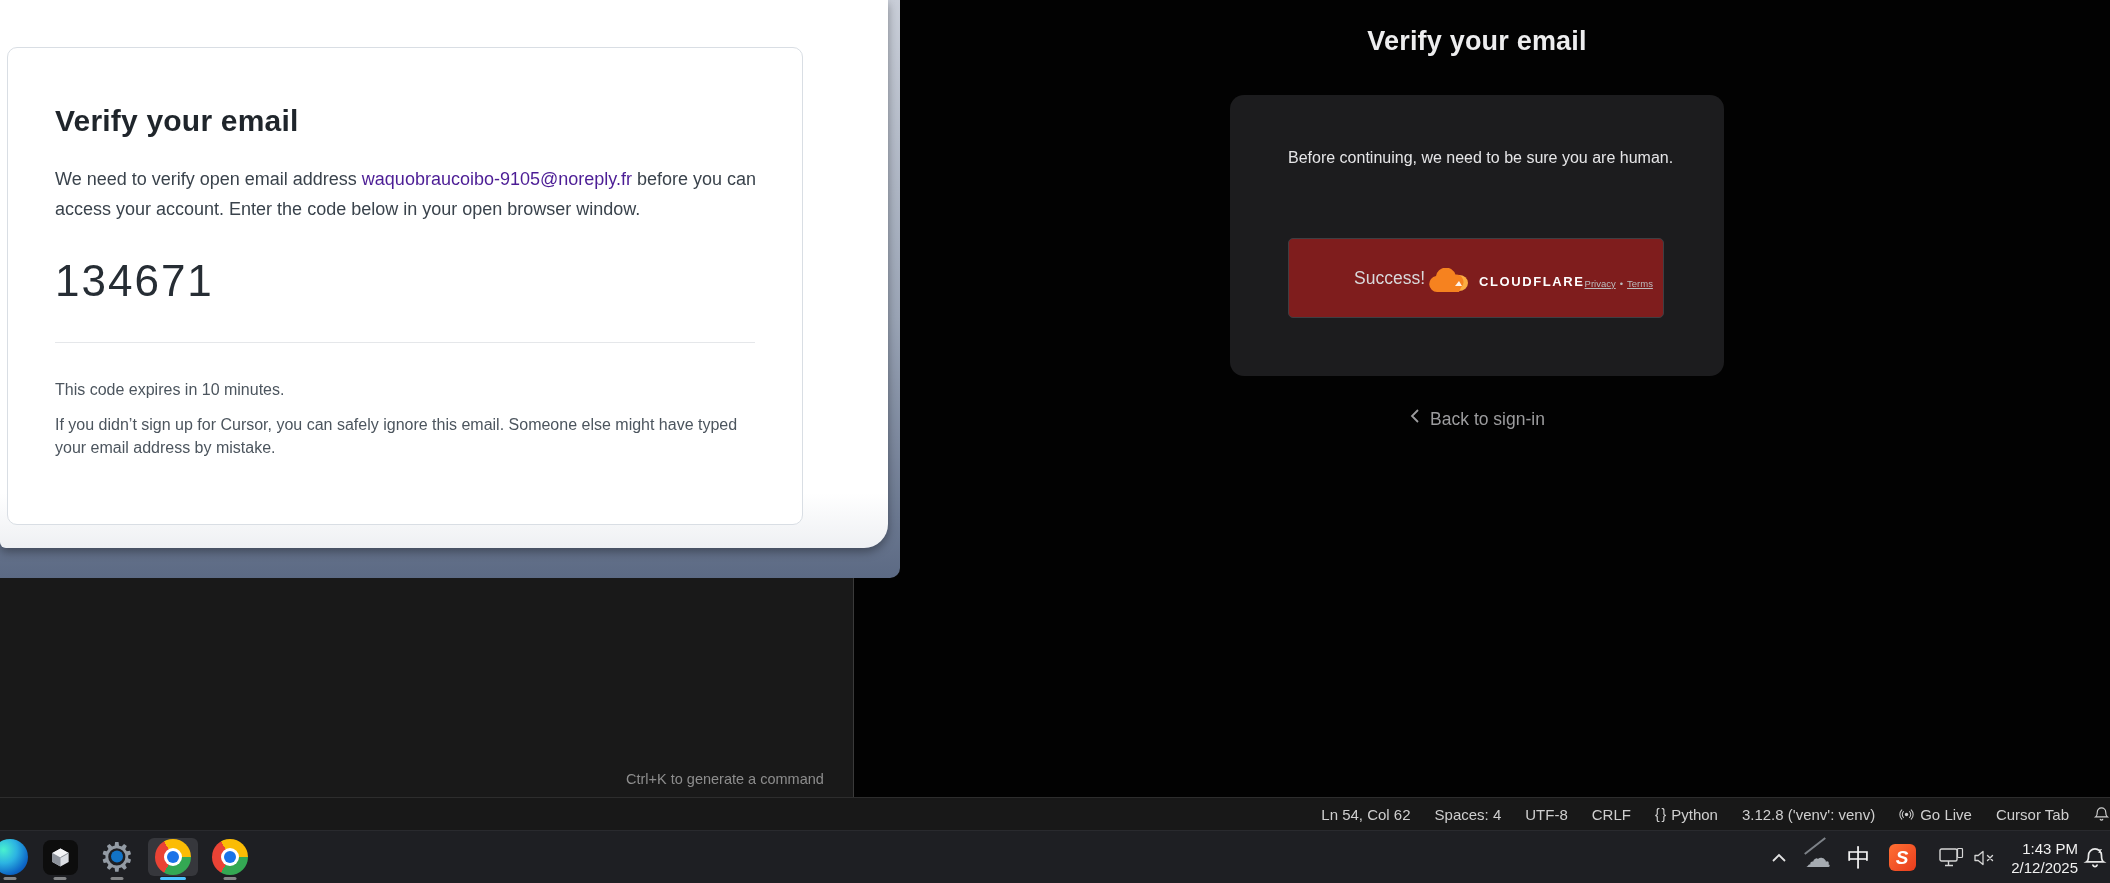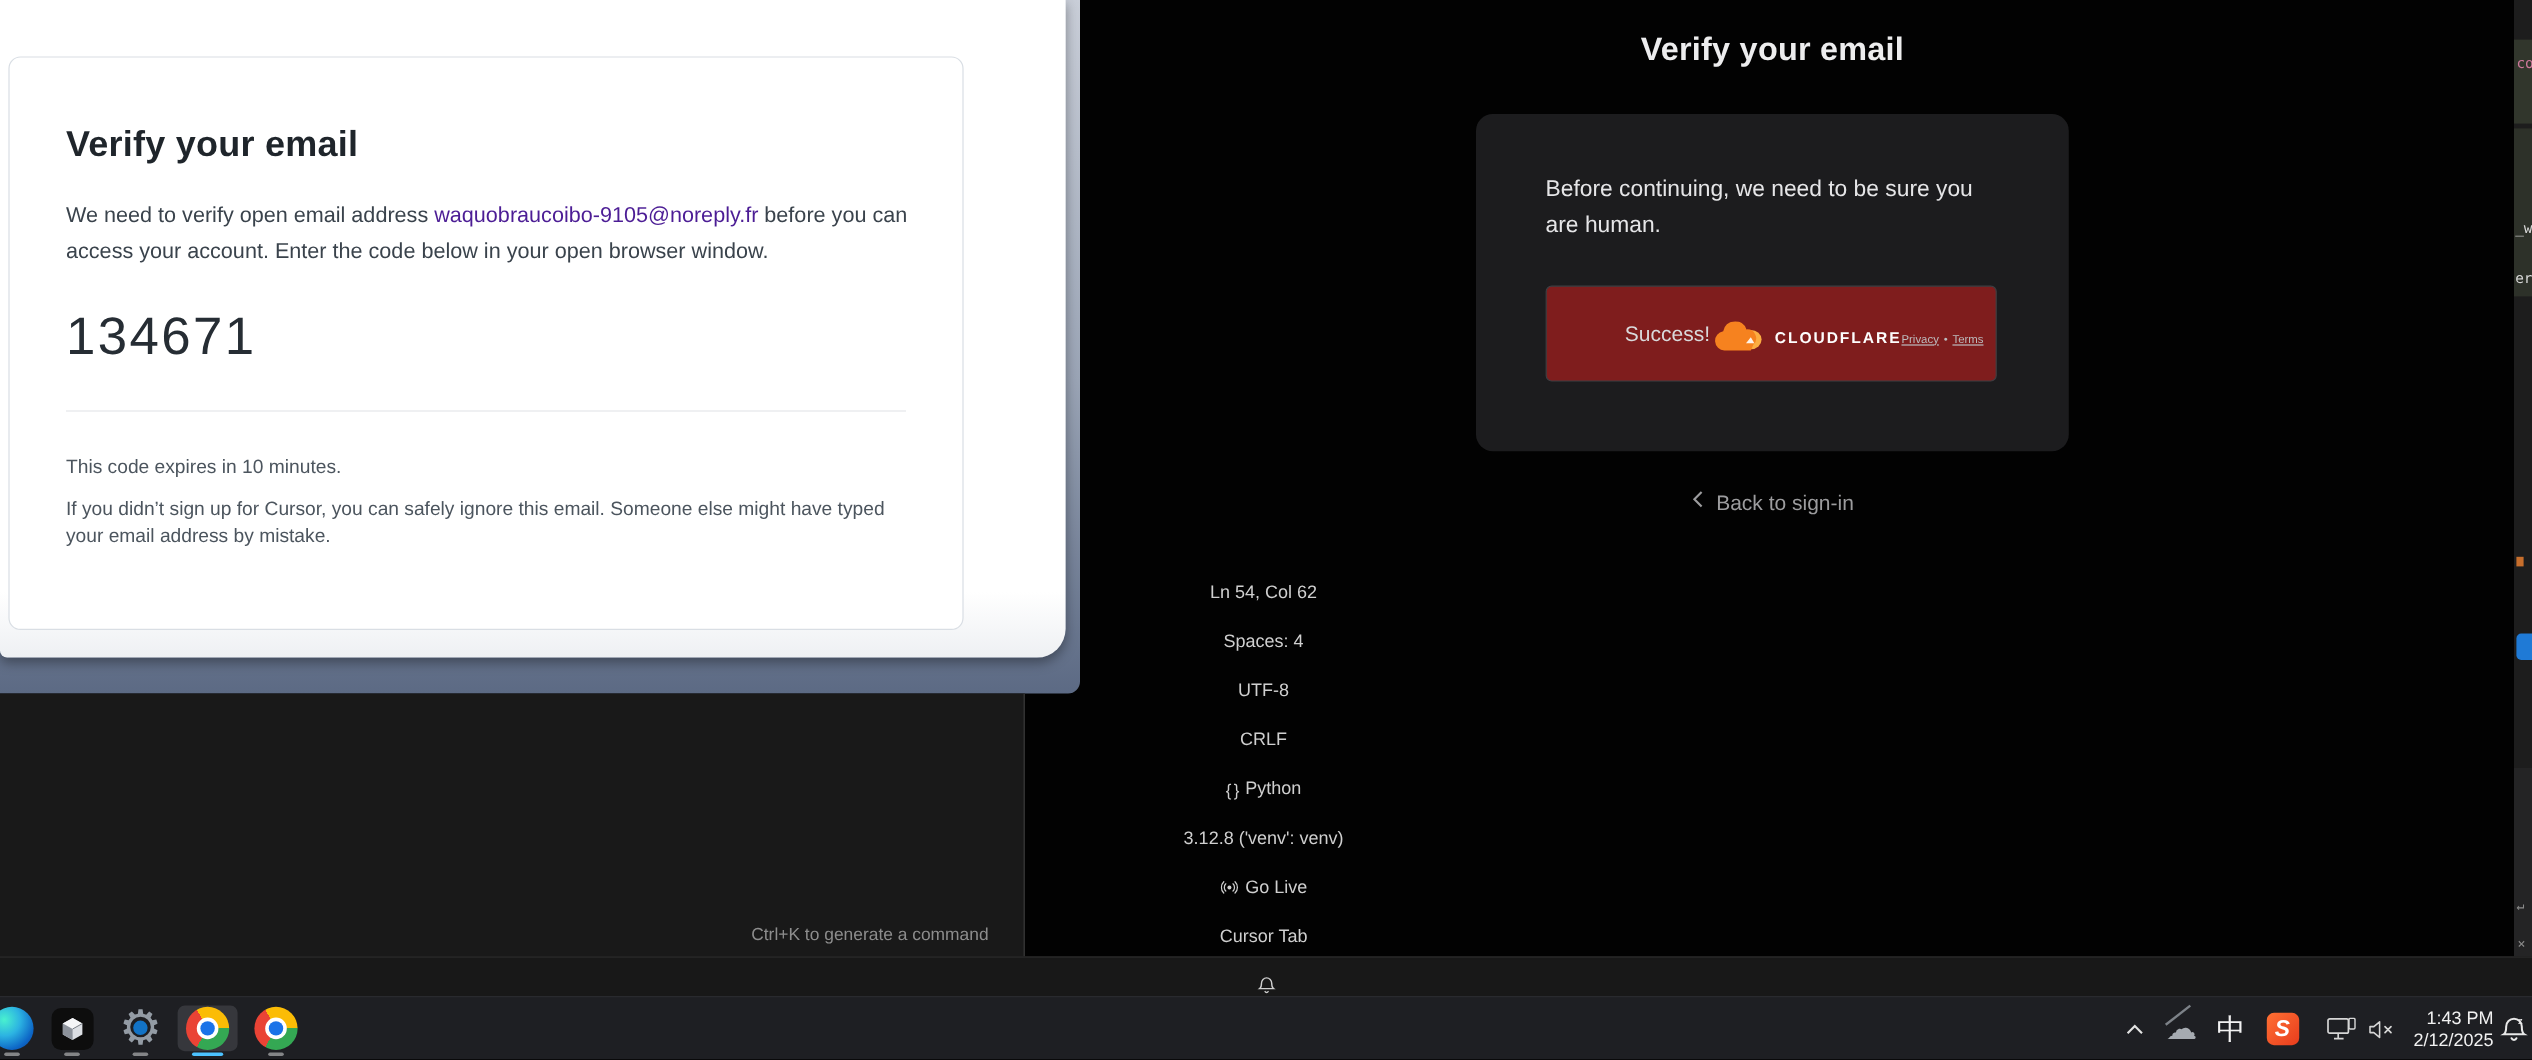--- a/index.html
+++ b/index.html
@@ -25,21 +25,21 @@
   .email-divider { margin-top:36px; width:700px; border:none; border-top:1px solid #e5e7ea; }
   .email-note { margin-top:38px; font-size:16px; color:#4c555e; }
   .email-note-wide { margin-top:14px; width:688px; line-height:23px; }
 
   
   .browser-page { position:absolute; left:900px; top:0; width:1195px; height:797px; background:#020202; }
   .bp-title { position:absolute; left:330px; top:26px; width:494px; text-align:center;
     font-size:27px; font-weight:700; color:#ededee; letter-spacing:.2px; }
   .bp-card { position:absolute; left:330px; top:95px; width:494px; height:281px;
     background:#1c1c1e; border-radius:14px; }
-  .bp-prompt { padding:48px 50px 0 58px; font-size:19px; line-height:30px; color:#e5e5e7; }
+  .bp-prompt { padding:48px 50px 0 58px; font-size:16px; line-height:30px; color:#e5e5e7; }
   .turnstile { position:absolute; left:58px; top:143px; width:376px; height:80px;
     background:#7f1d1d; border:1px solid #3e3e42; border-radius:5px;
     display:flex; align-items:center; }
   .ts-dot { width:11px; height:11px; border-radius:50%; background:#1ea452; margin-left:41px; }
   .ts-status { margin-left:24px; font-size:17.5px; color:#d9d9db; }
   .ts-brand { margin-left:auto; margin-right:13px; display:flex; flex-direction:row; align-items:flex-end; }
   .ts-cloud { margin-bottom:-7px; margin-right:8px; }
   .ts-brand-name { font-size:13px; font-weight:800; letter-spacing:1.6px; color:#fdfdfd; }
   .ts-links { margin-top:2px; font-size:9.5px; color:#bcbcbe; display:flex; gap:4px; align-items:center; }
   .ts-links a { color:#bcbcbe; text-decoration:underline; cursor:pointer; }
@@ -63,21 +63,21 @@
   .terminal { position:absolute; left:0; top:578px; width:854px; height:219px; background:#191919;
     border-right:1px solid #3a3a3a; font-family:"DejaVu Sans Mono", monospace; }
   .t-lines { padding-top:6px; }
   .t-line { min-height:22px; line-height:22px; font-size:16px; color:#cccccc; white-space:pre; margin-left:-4px; }
   .t-hint { position:absolute; left:626px; top:193px; font-size:14.5px; color:#8d8d8d;
     font-family:"Liberation Sans", sans-serif; }
 
   
   .statusbar { position:absolute; left:0; top:797px; width:2110px; height:33px; background:#181818;
     border-top:1px solid #2d2d2d; display:flex; align-items:center; justify-content:flex-end;
-    gap:24px; padding-right:4px; color:#cfcfcf; font-size:15px;flex-direction:column; }
+    gap:24px; padding-right:4px; color:#cfcfcf; font-size:15px; }
   .sb-item { display:flex; align-items:center; gap:6px; cursor:pointer; white-space:nowrap; }
   .sb-icon { display:inline-flex; align-items:center; }
   .sb-braces { font-size:14px; color:#cfcfcf; letter-spacing:-1px; }
   .sb-bell { margin-right:-4px; }
 
   
   .taskbar { position:absolute; left:0; top:830px; width:2110px; height:53px; background:#1e1f23;
     border-top:1px solid rgba(255,255,255,.05); }
   .tb-icon { position:absolute; top:7px; width:38px; height:38px; display:flex; align-items:center;
     justify-content:center; cursor:pointer; }
@@ -147,33 +147,20 @@
         </div>
       </div>
     </div>
     <div class="back-link">
       <svg class="back-chevron" width="11" height="16" viewBox="0 0 11 16">
           <path d="M9 2 L3 8 L9 14" stroke="#9c9c9e" stroke-width="1.8" fill="none"></path>
         </svg><span>Back to sign-in</span>
     </div>
   </section>
 
-  <aside class="editor-sliver">
-    <div class="sl-hl1">co</div>
-    <div class="sl-hl2">
-      <span class="sl-w">_w</span>
-      <span class="sl-er">er</span>
-    </div>
-    <div class="sl-orange"></div>
-    <div class="sl-blue"></div>
-    <div class="sl-panel">
-      <span class="sl-enter">↵</span>
-      <span class="sl-x">×</span>
-    </div>
-  </aside>
 
   <section class="terminal">
     <div class="t-hint">Ctrl+K to generate a command</div>
   </section>
 
   <footer class="statusbar">
     <div class="sb-item">Ln 54, Col 62</div>
     <div class="sb-item">Spaces: 4</div>
     <div class="sb-item">UTF-8</div>
     <div class="sb-item">CRLF</div>

